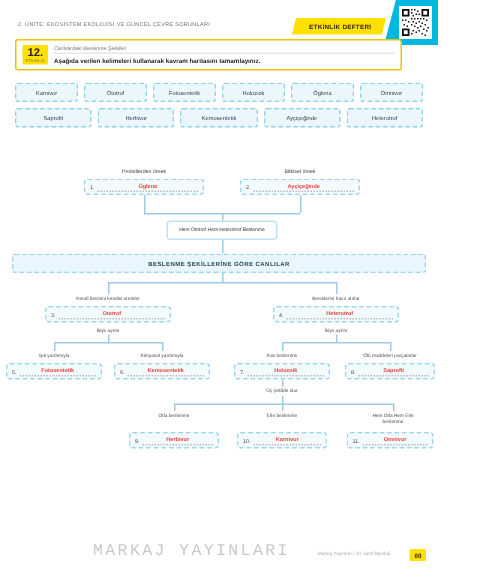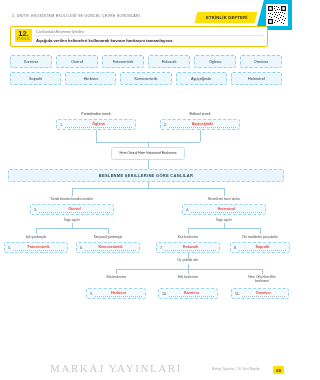--- a/index.html
+++ b/index.html
@@ -46,21 +46,21 @@
   .hdr-qr svg{display:block;}
 
   
   .inst{
     position:absolute;left:10px;top:26px;width:258px;
     border:0.8px solid #f2c200;border-radius:2px;
     background:#ffffff;
     padding:2px 4px 3px 4px;
     box-sizing:border-box;
   }
-  .inst-row{display:flex;align-items:center;gap:4px;}
+  .inst-row{display:flex;align-items:flex-end;gap:4px;}
   .inst-num{
     background:#ffe000;
     width:17px;min-width:17px;
     text-align:center;
     padding:1px 0 1px 0;
     border-radius:1px;
   }
   .inst-num .n{font-size:7.5px;font-weight:bold;line-height:7.5px;color:#231f20;}
   .inst-num .k{font-size:2.6px;color:#6b6b6b;letter-spacing:.2px;display:block;margin-top:.5px;}
   .inst-text{flex:1;padding-top:.5px;}
@@ -143,22 +143,22 @@
     letter-spacing:.3px;
     box-sizing:border-box;
   }
 
   .vline{position:absolute;width:0;border-left:.6px solid #9ccbe2;}
   .hline{position:absolute;height:0;border-top:.6px solid #9ccbe2;}
 
   
   .footer{position:absolute;left:0;bottom:0;width:292px;height:28px;}
   .brand{
-    position:absolute;left:50px;bottom:6px;
-    font-family:Liberation Serif, serif;
+    position:absolute;left:62px;bottom:6px;
+    font-family:Liberation Mono, monospace;
     font-size:11px;letter-spacing:1.6px;color:#c9c9c9;
   }
   .fmeta{
     position:absolute;right:32px;bottom:9px;
     font-size:3.2px;color:#a8a8a8;white-space:nowrap;
   }
   .pageno{
     position:absolute;right:8px;bottom:6px;
     background:#ffe000;color:#231f20;
     font-size:4.2px;font-weight:bold;

